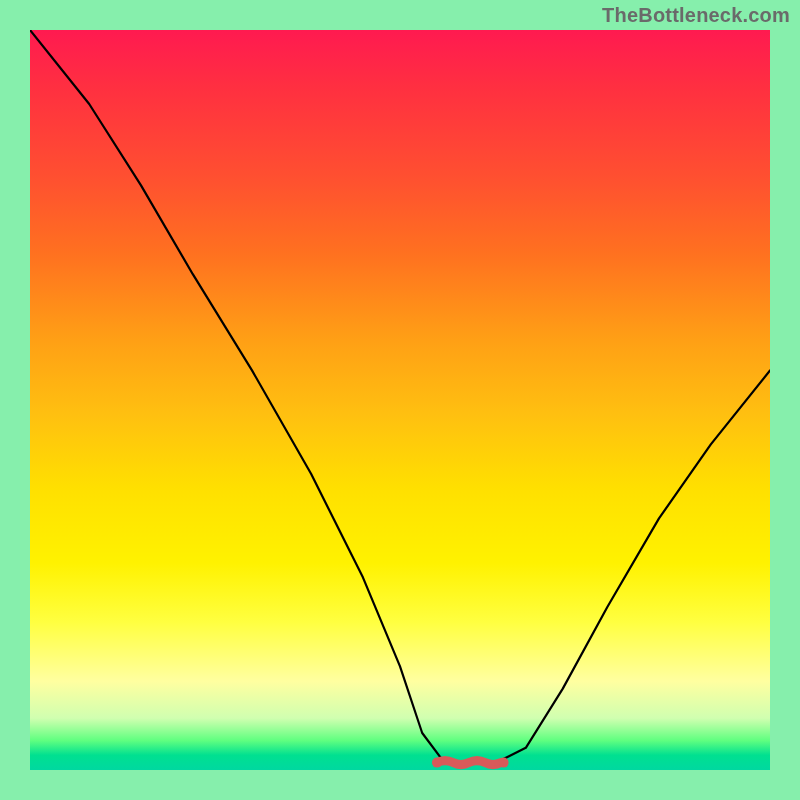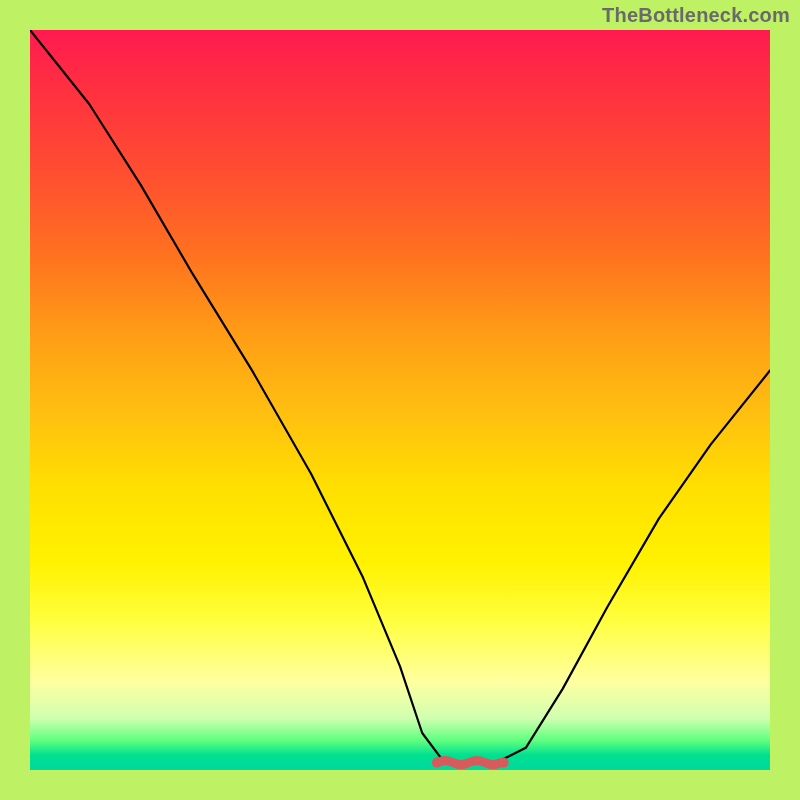--- a/index.html
+++ b/index.html
@@ -1,21 +1,21 @@
 <!DOCTYPE html>
 <html><head>
 <meta charset="utf-8">
 <style>
   * { margin: 0; padding: 0; box-sizing: border-box; }
   html, body { width: 800px; height: 800px; overflow: hidden; background: #000; }
   .frame {
     position: relative;
     width: 800px;
     height: 800px;
-    background: #bef264;
+    background: #86efac;
   }
   .plot-area {
     position: absolute;
     left: 30px;
     top: 30px;
     width: 740px;
     height: 740px;
     background: linear-gradient(to bottom,
       #ff1a50 0%,
       #ff3040 8%,

